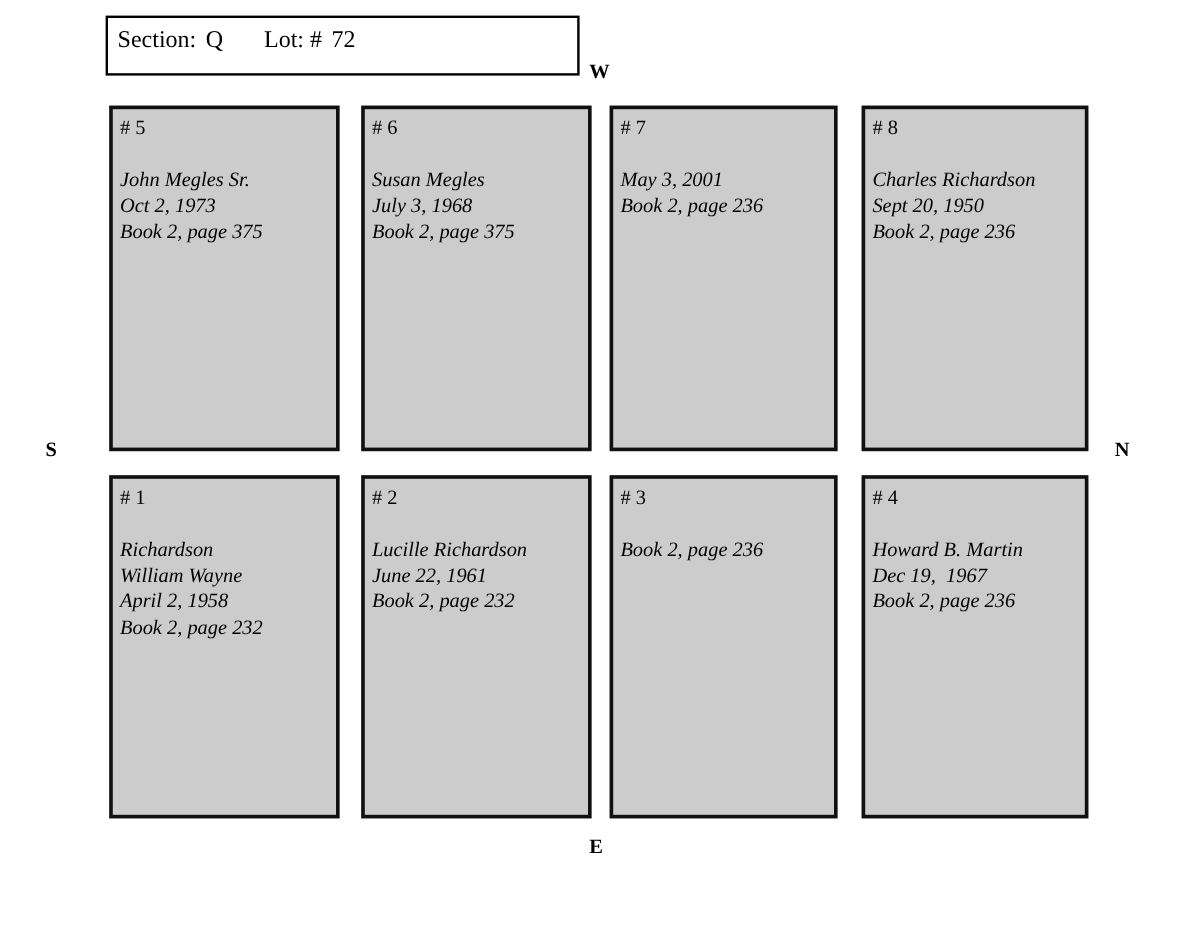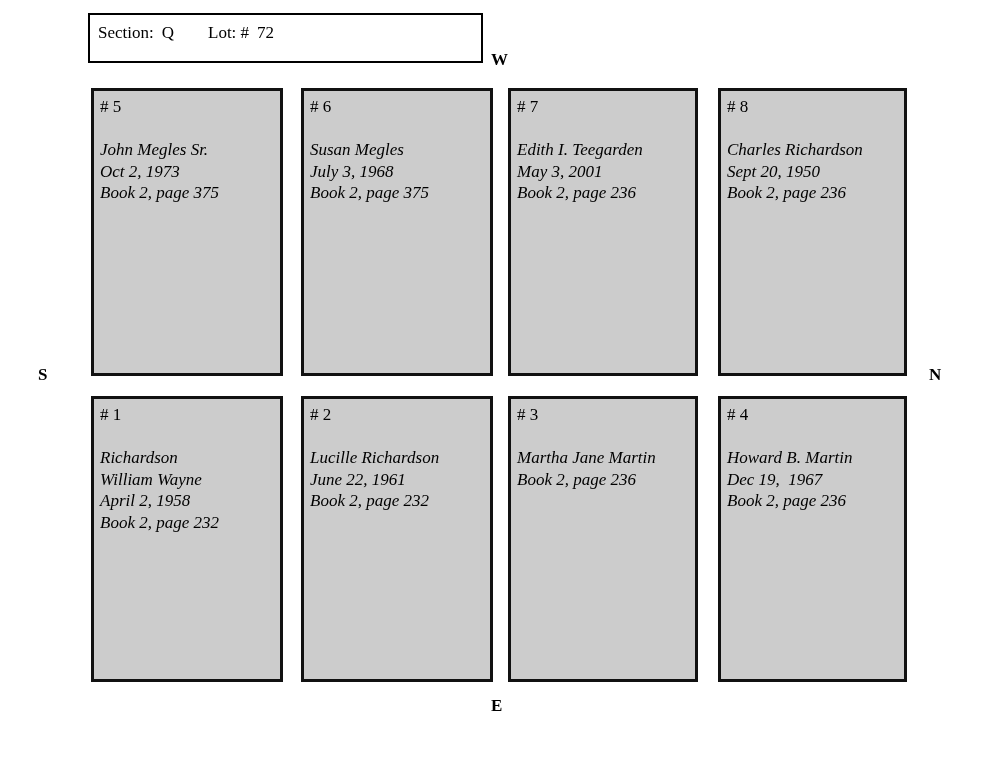--- a/index.html
+++ b/index.html
@@ -27,21 +27,21 @@
     width: 395px;
     height: 50px;
     border: 2px solid #000000;
     background: #ffffff;
     box-sizing: border-box;
   }
   #section-header .hdr-line {
     position: absolute;
     left: 8px;
     top: 8px;
-    font-size: 17px;
+    font-size: 20px;
     line-height: 20px;
     white-space: pre;
   }
   .hdr-seg { display: inline; }
   .hdr-gap { display: inline-block; width: 34px; }
   .hdr-gap-sm { display: inline-block; width: 8px; }
 
   
   .compass {
     position: absolute;
@@ -123,21 +123,20 @@
         <div class="plot-line">July 3, 1968</div>
         <div class="plot-line">Book 2, page 375</div>
       </div>
     </div>
   </div>
 
   <div class="plot row-top col-3">
     <div class="plot-inner">
       <div class="plot-number"># 7</div>
       <div class="plot-lines">
-        <div class="plot-line">Edith I. Teegarden</div>
         <div class="plot-line">May 3, 2001</div>
         <div class="plot-line">Book 2, page 236</div>
       </div>
     </div>
   </div>
 
   <div class="plot row-top col-4">
     <div class="plot-inner">
       <div class="plot-number"># 8</div>
       <div class="plot-lines">
@@ -168,21 +167,20 @@
         <div class="plot-line">June 22, 1961</div>
         <div class="plot-line">Book 2, page 232</div>
       </div>
     </div>
   </div>
 
   <div class="plot row-bottom col-3">
     <div class="plot-inner">
       <div class="plot-number"># 3</div>
       <div class="plot-lines">
-        <div class="plot-line">Martha Jane Martin</div>
         <div class="plot-line">Book 2, page 236</div>
       </div>
     </div>
   </div>
 
   <div class="plot row-bottom col-4">
     <div class="plot-inner">
       <div class="plot-number"># 4</div>
       <div class="plot-lines">
         <div class="plot-line">Howard B. Martin</div>

